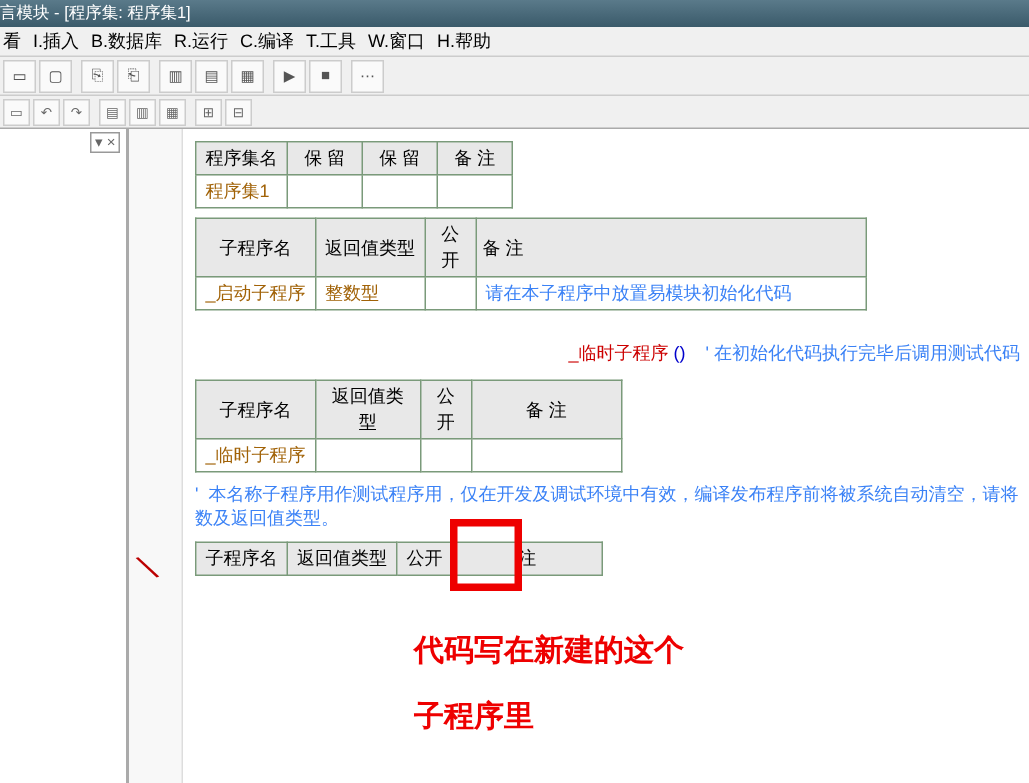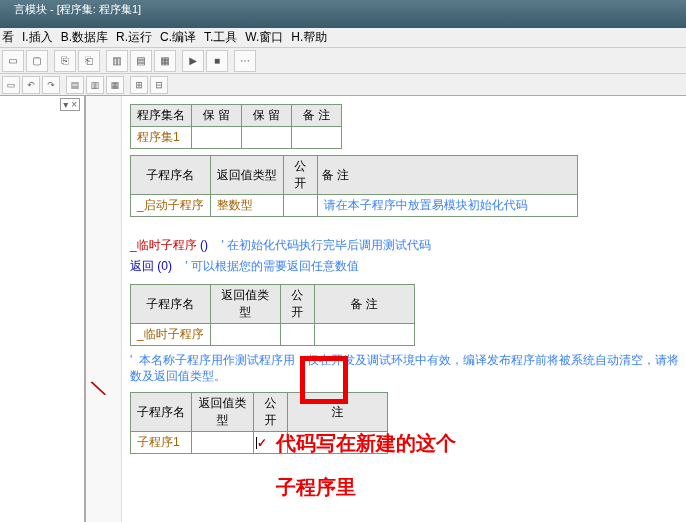--- a/index.html
+++ b/index.html
@@ -1,38 +1,38 @@
 <!DOCTYPE html>
 <html><head>
 <meta charset="utf-8">
 <style>
   * { box-sizing: border-box; margin: 0; padding: 0; }
   body { font-family: "SimSun", "宋体", sans-serif; font-size: 12px; background: #fff; width: 686px; height: 522px; overflow: hidden; }
-  .titlebar { background: linear-gradient(#5a7a8a,#3a5a6a); color: #fff; height: 28px; line-height: 18px; padding-left: 14px; font-size: 11px; overflow: hidden; }
+  .titlebar { background: linear-gradient(#5a7a8a,#3a5a6a); color: #fff; height: 18px; line-height: 18px; padding-left: 0; font-size: 11px; overflow: hidden; }
   .menubar { background: #f0f0f0; border-bottom: 1px solid #ccc; height: 20px; display: flex; align-items: center; padding-left: 2px; font-size: 12px; }
   .menubar span { margin-right: 8px; cursor: default; }
   .toolbar { background: #f0f0f0; border-bottom: 1px solid #ccc; height: 26px; display: flex; align-items: center; padding-left: 2px; }
   .tbtn { width: 22px; height: 22px; border: 1px solid #ccc; background: #fafafa; margin-right: 2px; display: flex; align-items: center; justify-content: center; font-size: 10px; color: #555; }
   .tsep { width: 4px; height: 22px; }
   .toolbar2 { background: #f0f0f0; border-bottom: 1px solid #aaa; height: 22px; display: flex; align-items: center; padding-left: 2px; }
   .tbtn2 { width: 18px; height: 18px; border: 1px solid #ccc; background: #fafafa; margin-right: 2px; display:flex;align-items:center;justify-content:center;font-size:9px;color:#666;}
   .workspace { display: flex; height: calc(522px - 18px - 20px - 26px - 22px); }
   .leftpane { width: 86px; background: #fff; border-right: 2px solid #aaa; position: relative; }
   .leftpane .closebox { position: absolute; right: 4px; top: 2px; font-size: 10px; color: #666; border:1px solid #999; padding:0 2px;}
   .gutter { width: 36px; background: #f8f8f8; border-right: 1px solid #ddd; position: relative; }
   .gutter .mark { position: absolute; top: 284px; left: 8px; color: #b00; font-size: 14px; transform: rotate(-20deg); font-weight: bold; }
   .content { flex: 1; padding: 8px 6px 8px 8px; overflow: hidden; position: relative; }
   table.grid { border-collapse: collapse; margin-bottom: 6px; }
   table.grid td, table.grid th { border: 1px solid #7a9a7a; padding: 2px 6px; font-size: 12px; height: 18px; }
   table.grid th { background: #e8e8e8; font-weight: normal; }
   .link { color: #a16207; }
   .green { color: #3b82f6; }
   .red { color: #cc0000; }
   .blue { color: #0000cc; }
-  .codeline { margin: 3px 0 3px 0; line-height: 18px; }
+  .codeline { margin: 3px 0 3px 0; line-height: 18px; text-align: right; }
   .annot { position: absolute; color: #e00; font-weight: bold; }
   .annot-box { position: absolute; border: 5px solid #e00; }
   .annot-text { font-size: 20px; font-family: "Microsoft YaHei","SimHei",sans-serif; font-weight: bold; }
   .check { color: #b00; font-weight: bold; }
   .cursor { border-left: 1px solid #000; height: 12px; display:inline-block; vertical-align:middle;}
 </style>
 </head>
 <body>
 
 <div class="titlebar">
@@ -124,26 +124,20 @@
       </table>
 
     <div style="height:10px"></div>
 
     <div class="codeline">
       <span class="red">_临时子程序</span>
       <span class="blue">()</span>
       &nbsp;&nbsp;
       <span class="green">'  在初始化代码执行完毕后调用测试代码</span>
     </div>
-    <div class="codeline">
-      <span class="blue">返回</span>
-      <span class="blue">(0)</span>
-      &nbsp;&nbsp;
-      <span class="green">'  可以根据您的需要返回任意数值</span>
-    </div>
 
     <div style="height:6px"></div>
 
     <table class="grid">
       <tbody>
           <tr>
         <th>子程序名</th>
         <th>返回值类型</th>
         <th>公开</th>
         <th style="width:100px">备  注</th>
@@ -161,28 +155,20 @@
 数及返回值类型。</div>
 
     <table class="grid" style="position:relative">
       <tbody>
           <tr>
         <th>子程序名</th>
         <th>返回值类型</th>
         <th>公开</th>
         <th style="width:100px"><span>注</span></th>
       </tr>
-      <tr>
-        <td class="link">子程序1</td>
-        <td style="width:62px"></td>
-        <td style="width:34px;text-align:left;padding-left:2px">
-          <span class="cursor"></span><span class="check">✓</span>
-        </td>
-        <td></td>
-      </tr>
     </tbody>
       </table>
 
     <div class="annot-box" style="left:178px; top:260px; width:48px; height:48px;"></div>
 
     <div class="annot annot-text" style="left:154px; top:334px;">代码写在新建的这个</div>
     <div class="annot annot-text" style="left:154px; top:378px;">子程序里</div>
 
   </div>
 </div>

